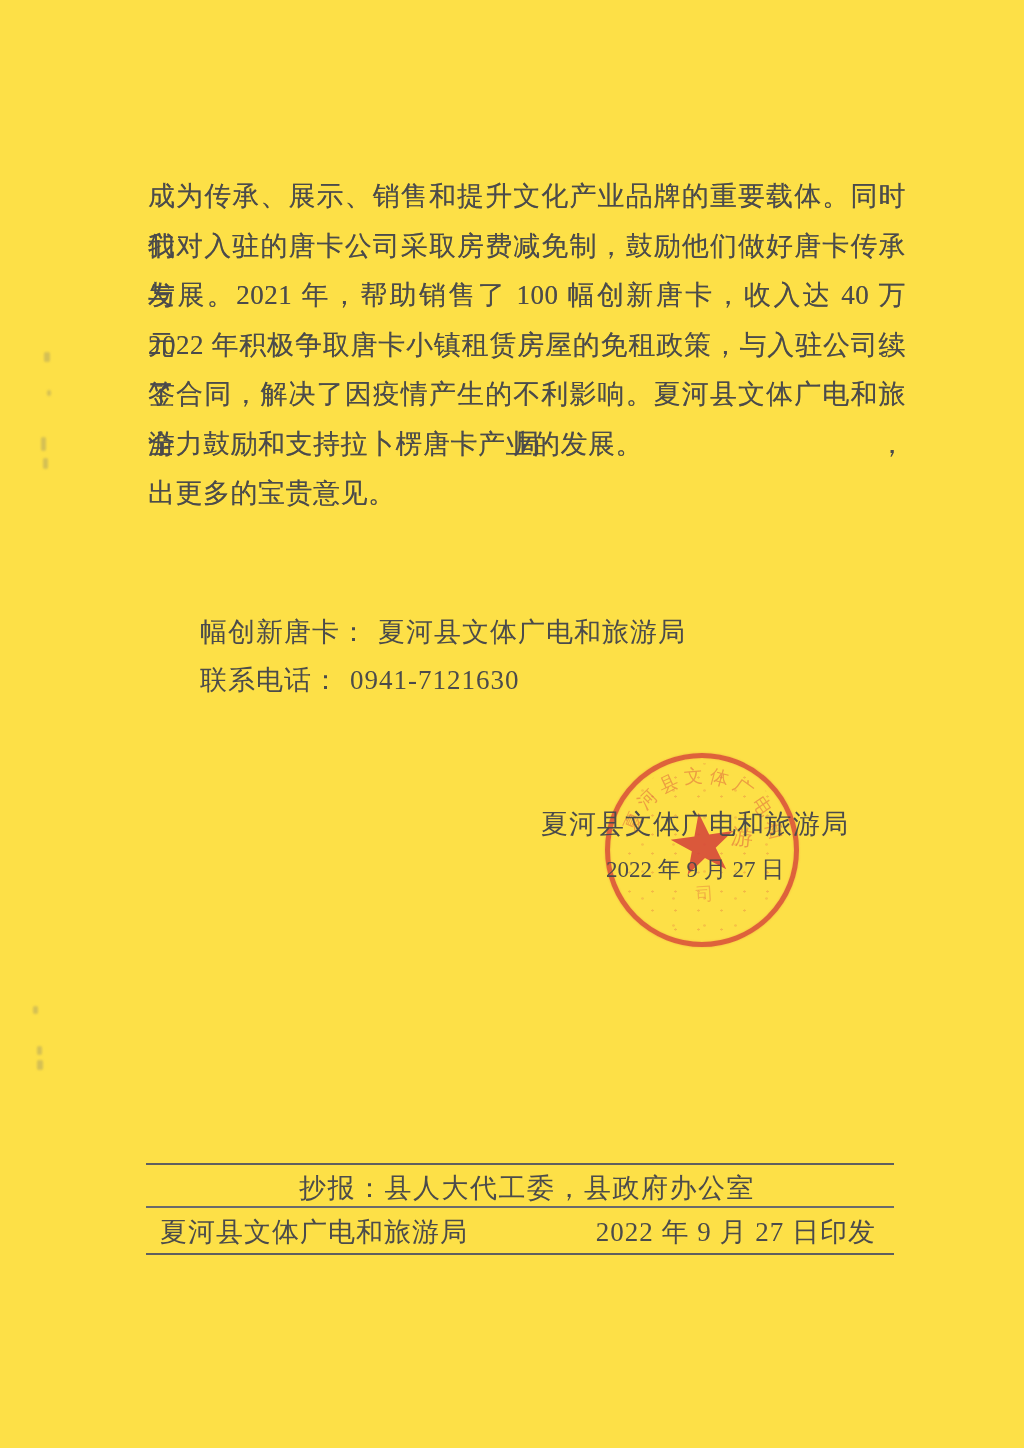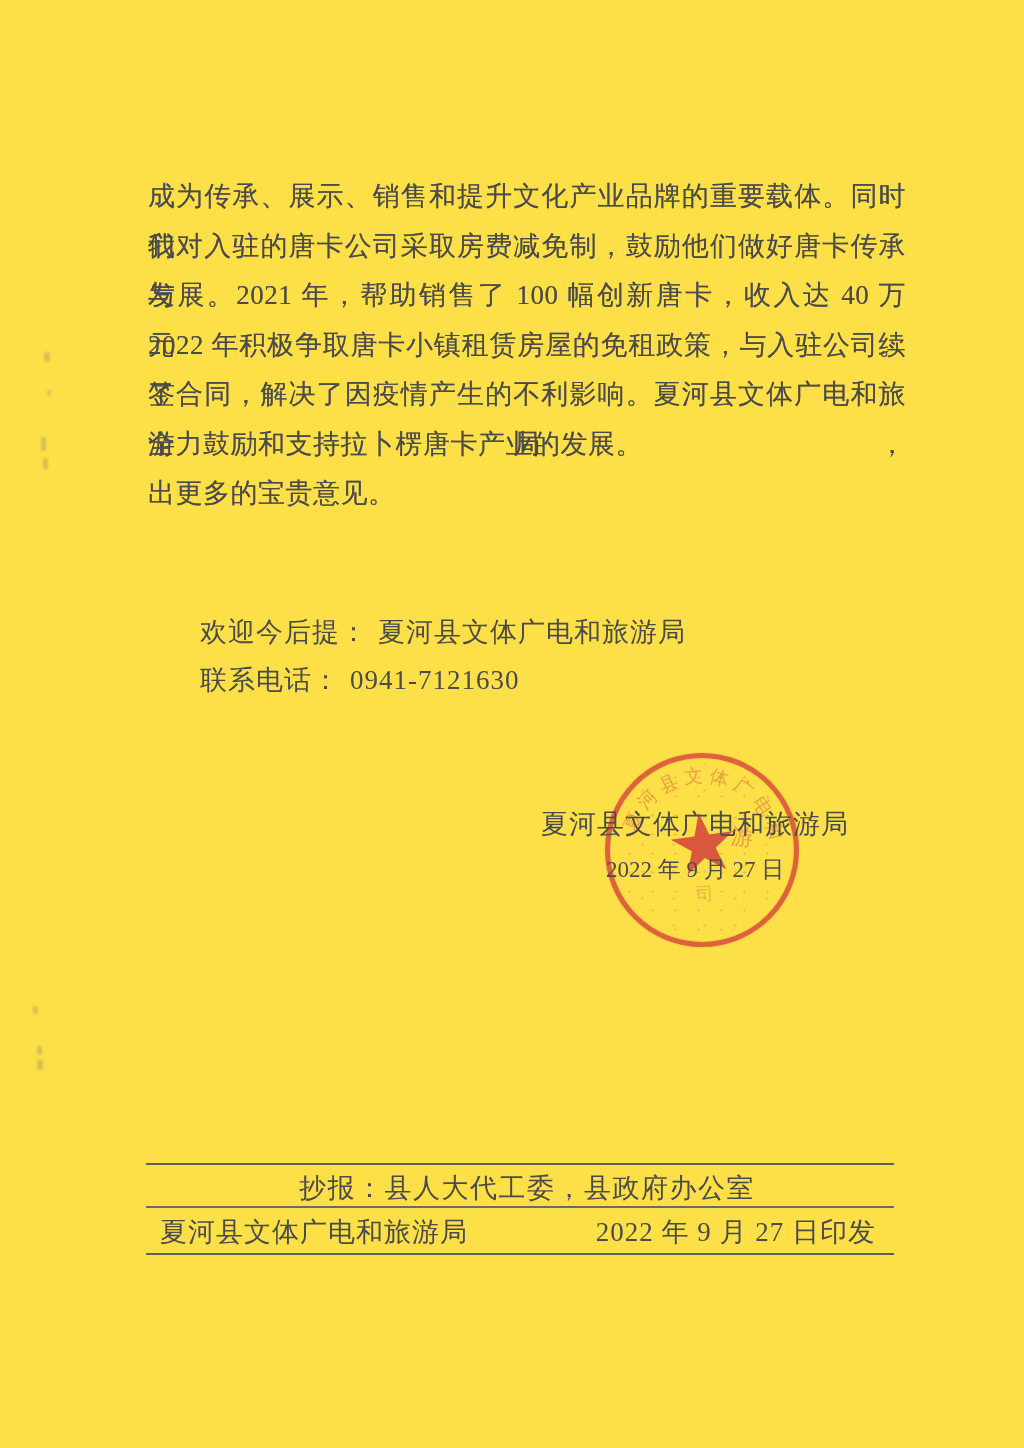--- a/index.html
+++ b/index.html
@@ -100,21 +100,21 @@
     <div class="line just">们对入驻的唐卡公司采取房费减免制，鼓励他们做好唐卡传承与</div>
     <div class="line just">发展。2021 年，帮助销售了 100 幅创新唐卡，收入达 40 万元。</div>
     <div class="line just">2022 年积极争取唐卡小镇租赁房屋的免租政策，与入驻公司续签</div>
     <div class="line just">了合同，解决了因疫情产生的不利影响。夏河县文体广电和旅游局，</div>
     <div class="line">全力鼓励和支持拉卜楞唐卡产业的发展。</div>
     <div class="line">出更多的宝贵意见。</div>
   </div>
 
   <div class="contact">
     <div>
-      <span class="lbl">欢迎今后提：</span><span>夏河县文体广电和旅游局</span>
+      <span class="lbl">幅创新唐卡：</span><span>夏河县文体广电和旅游局</span>
     </div>
     <div>
       <span class="lbl">联系电话：</span><span>0941-7121630</span>
     </div>
   </div>
 
   <div class="seal">
     <div class="seal-speckle"></div>
     <div class="seal-ring"></div>
     <svg class="seal-arc" width="200" height="200" viewBox="0 0 200 200">

